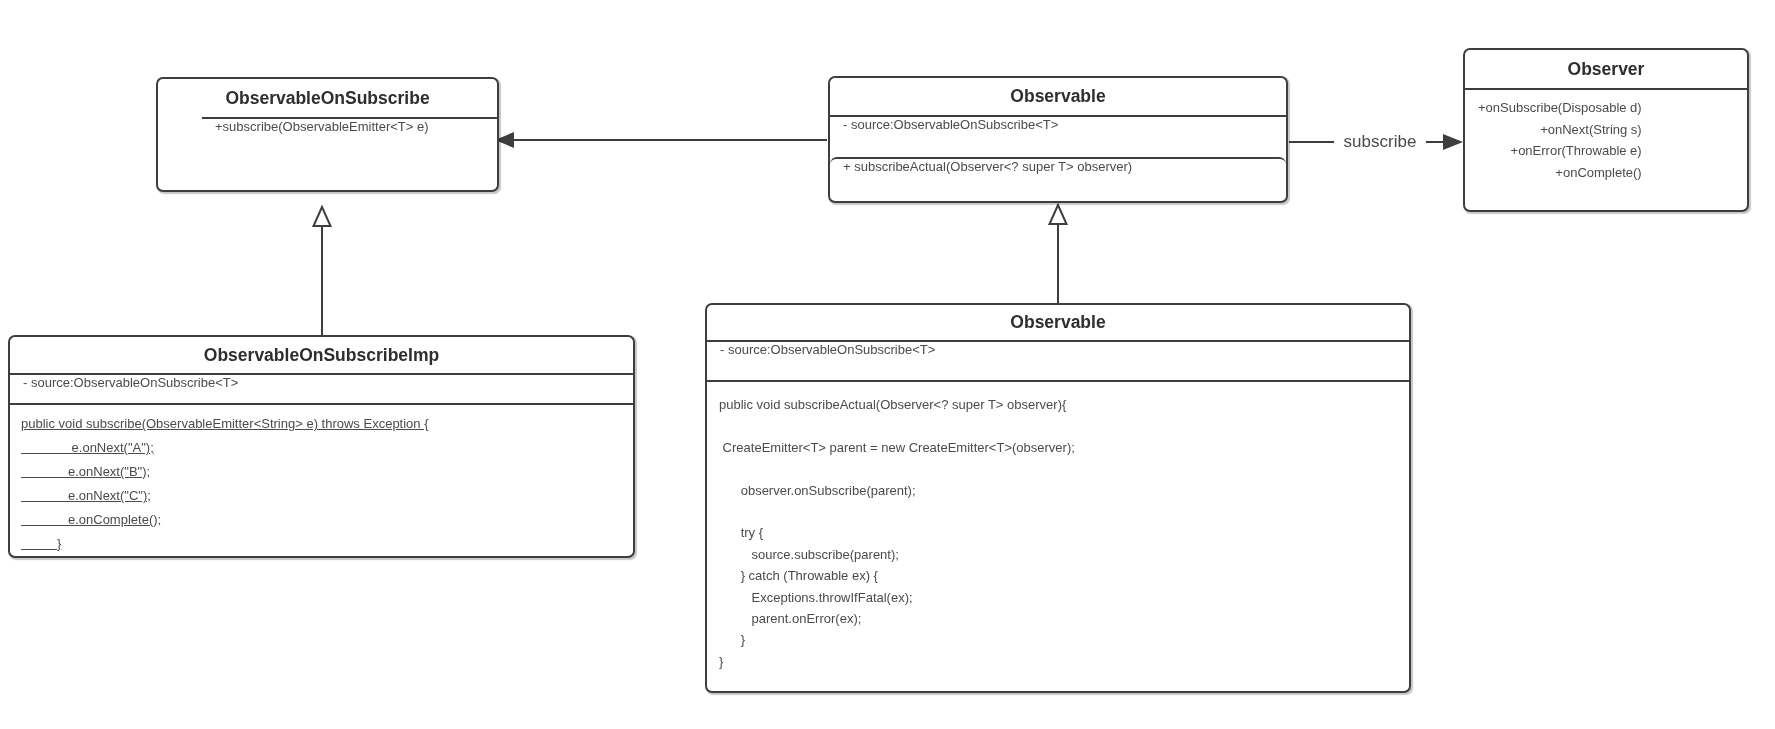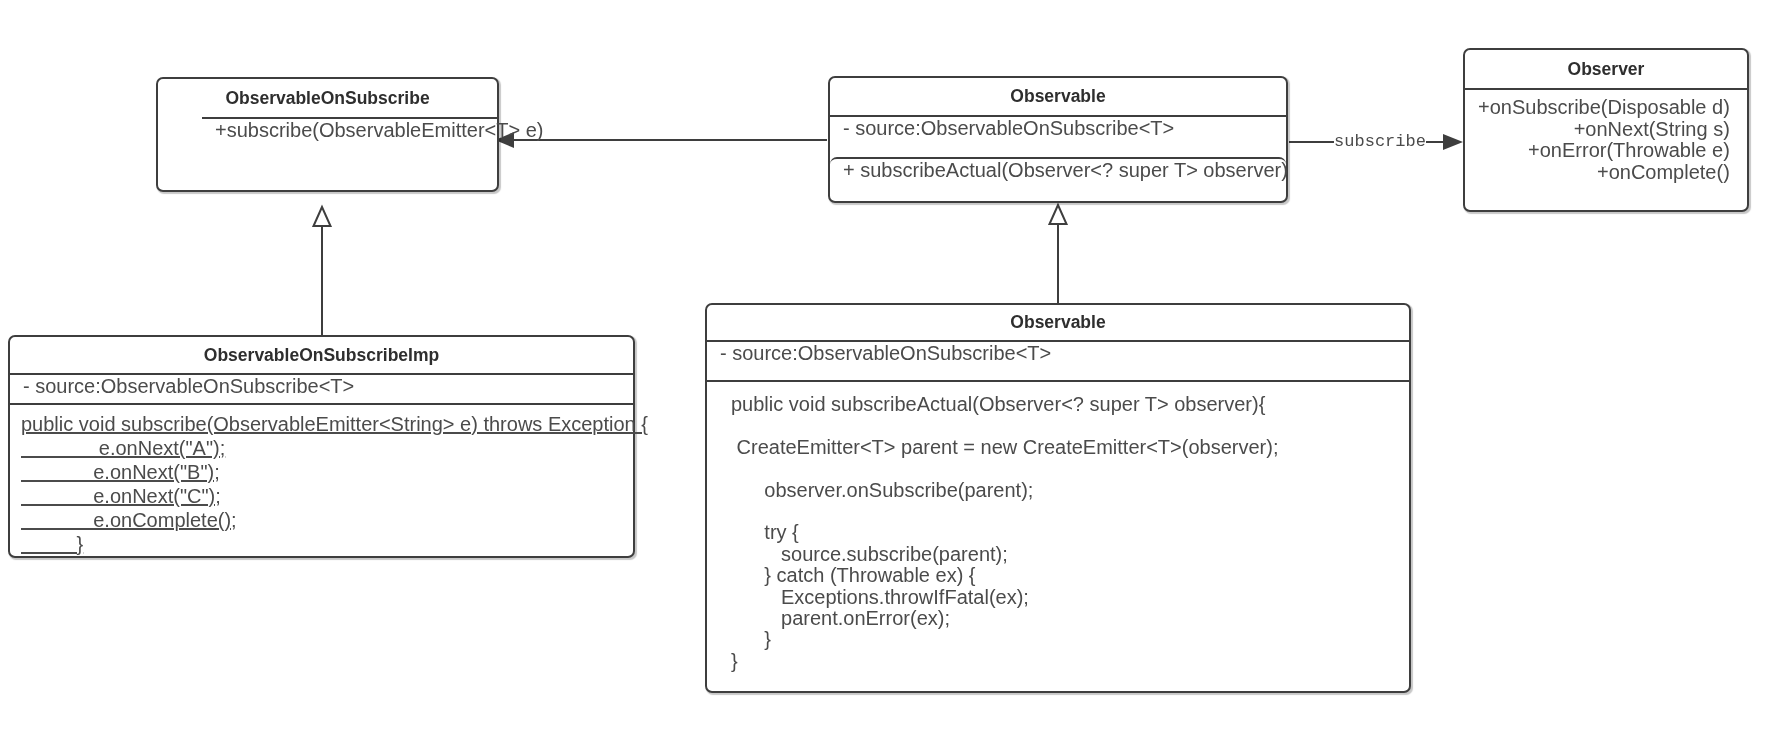--- a/index.html
+++ b/index.html
@@ -22,29 +22,29 @@
   }
   .uml-title {
     flex:0 0 auto; display:flex; align-items:center; justify-content:center;
     font-weight:bold; font-size:17.5px; color:#2e2e2e;
   }
   .uml-comp {
     border-top:2px solid #3e3e3e; display:flex; align-items:flex-start;
     padding:0 13px; font-size:17px;
   }
   .uml-comp.code { align-items:flex-start; }
-  .uml-text { font-family:inherit; white-space:pre; font-size:20px; }
+  .uml-text { font-family:inherit; white-space:pre; font-size:13px; }
   .lh20 { line-height:24px;text-decoration:underline; }
   .lh21 { line-height:21.4px; }
   .lh22 { line-height:21.6px; }
 
   .edge-label {
     position:absolute; z-index:3; background:#ffffff;
     font-size:17px; color:#4b4b4b; text-align:center;
-    height:22px; line-height:22px;font-family:Liberation Mono, monospace;
+    height:22px; line-height:22px;
   }
 </style>
 </head>
 <body>
 
 <div id="canvas">
 
   <svg class="edges" width="1775" height="729">
     <g>
       <line x1="827" y1="140" x2="512" y2="140"></line>
@@ -106,21 +106,21 @@
              e.onComplete();
           }</pre>
     </div>
   </section>
 
   <section class="uml-class" style="left:705px; top:303px; width:706px; height:390px;">
     <header class="uml-title" style="height:35px;">Observable</header>
     <div class="uml-comp" style="height:40px;">
       <pre class="uml-text">- source:ObservableOnSubscribe&lt;T&gt;</pre>
     </div>
-    <div class="uml-comp code" style="flex:1; padding-top:12px; padding-left:24px;">
+    <div class="uml-comp code" style="flex:1; padding-top:12px; padding-left:12px;">
       <pre class="uml-text lh21">public void subscribeActual(Observer&lt;? super T&gt; observer){
 
  CreateEmitter&lt;T&gt; parent = new CreateEmitter&lt;T&gt;(observer);
 
       observer.onSubscribe(parent);
 
       try {
          source.subscribe(parent);
       } catch (Throwable ex) {
          Exceptions.throwIfFatal(ex);

